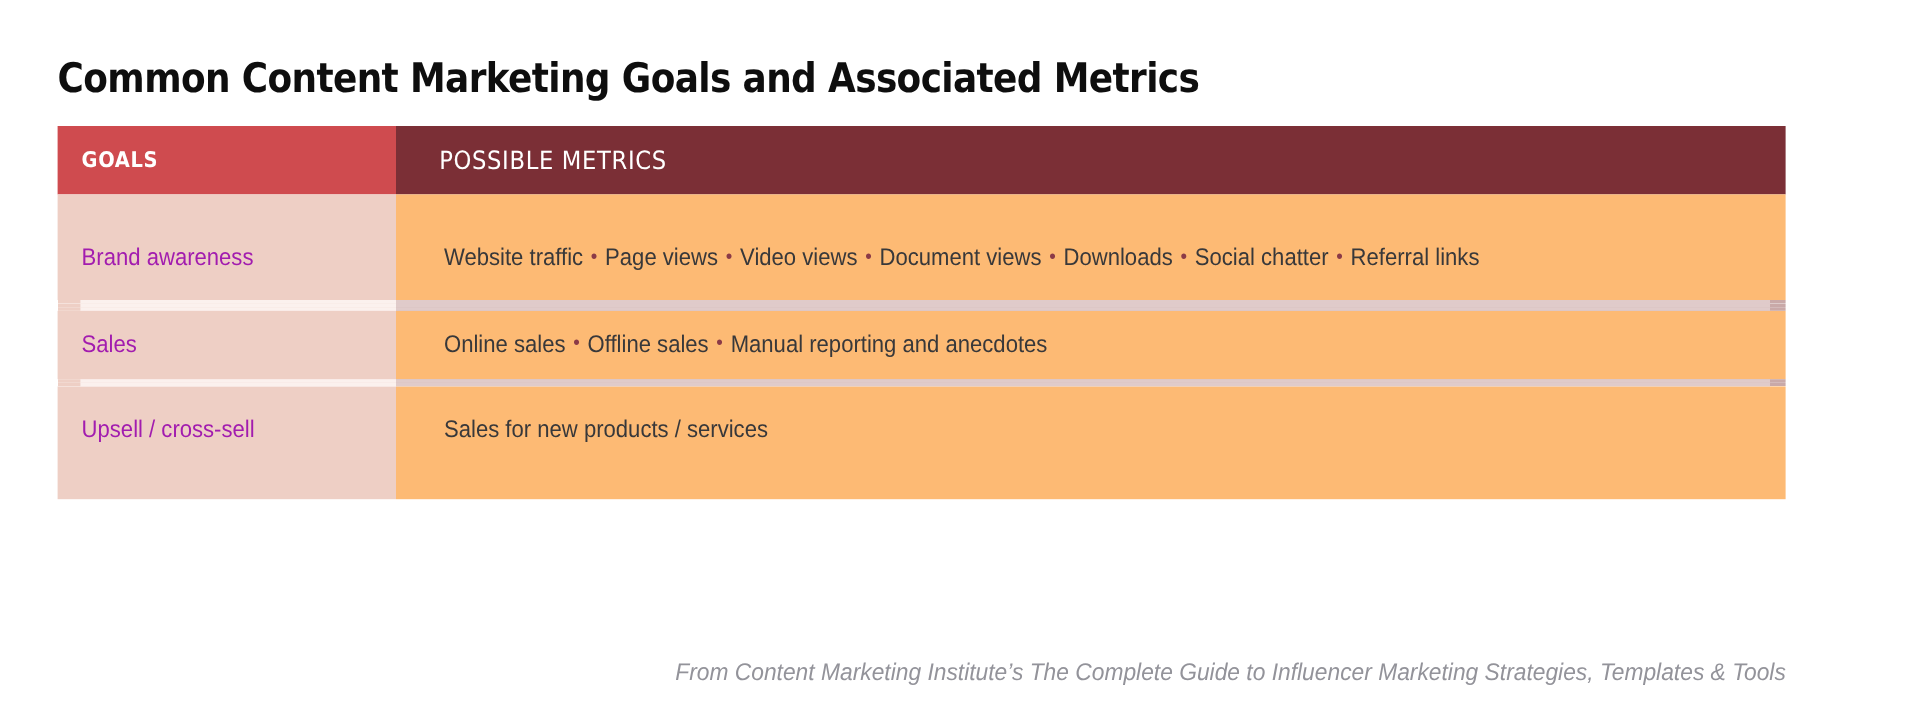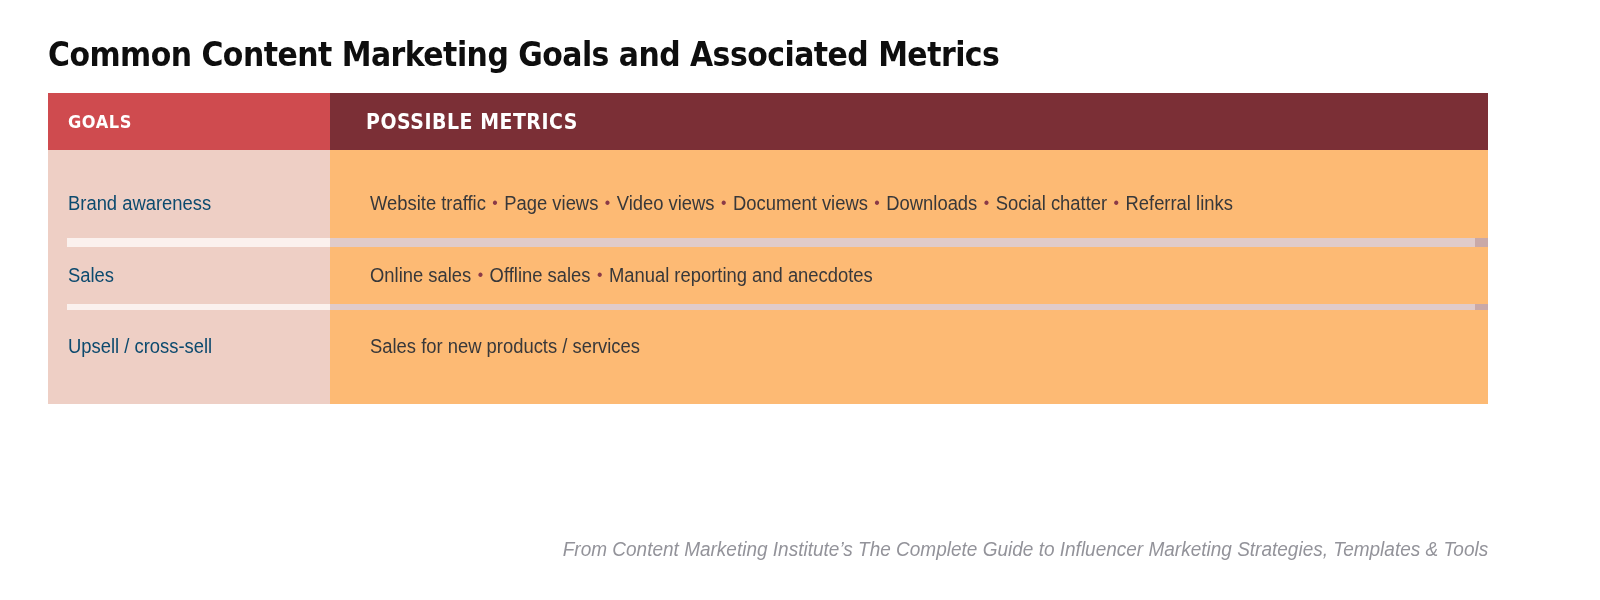--- a/index.html
+++ b/index.html
@@ -11,20 +11,21 @@
     width: 1600px;
     height: 600px;
     font-family: "Liberation Sans", sans-serif;
     overflow: hidden;
   }
   .page {
     position: relative;
     width: 1600px;
     height: 477px;
     background: #ffffff;
+    margin-top: 12px;
   }
 
   
   .title {
     position: absolute;
     left: 48px;
     top: 34px;
     font-family: "DejaVu Sans", sans-serif;
     font-size: 34px;
     font-weight: bold;
@@ -62,32 +63,32 @@
   }
   .hdr-metrics {
     background: #7b2f36;
     color: #ffffff;
     height: 57px;
     padding: 0 0 0 36px;
     text-align: left;
     vertical-align: middle;
     font-family: "DejaVu Sans", sans-serif;
     font-size: 21px;
-    font-weight: bold;
+    font-weight: normal;
     letter-spacing: 0.6px;
   }
   .hdr-goals span, .hdr-metrics span {
     display: inline-block;
     transform: scaleX(0.9);
     transform-origin: left center;
   }
 
   .cell-goal {
     background: #eecfc5;
-    color: #0c4a6e;
+    color: #a21caf;
     font-size: 20px;
     padding: 0 10px 0 20px;
     vertical-align: middle;
     height: 57px;
     white-space: nowrap;
   }
   .cell-metric {
     background: #fdba74;
     color: #38383a;
     font-size: 20px;

